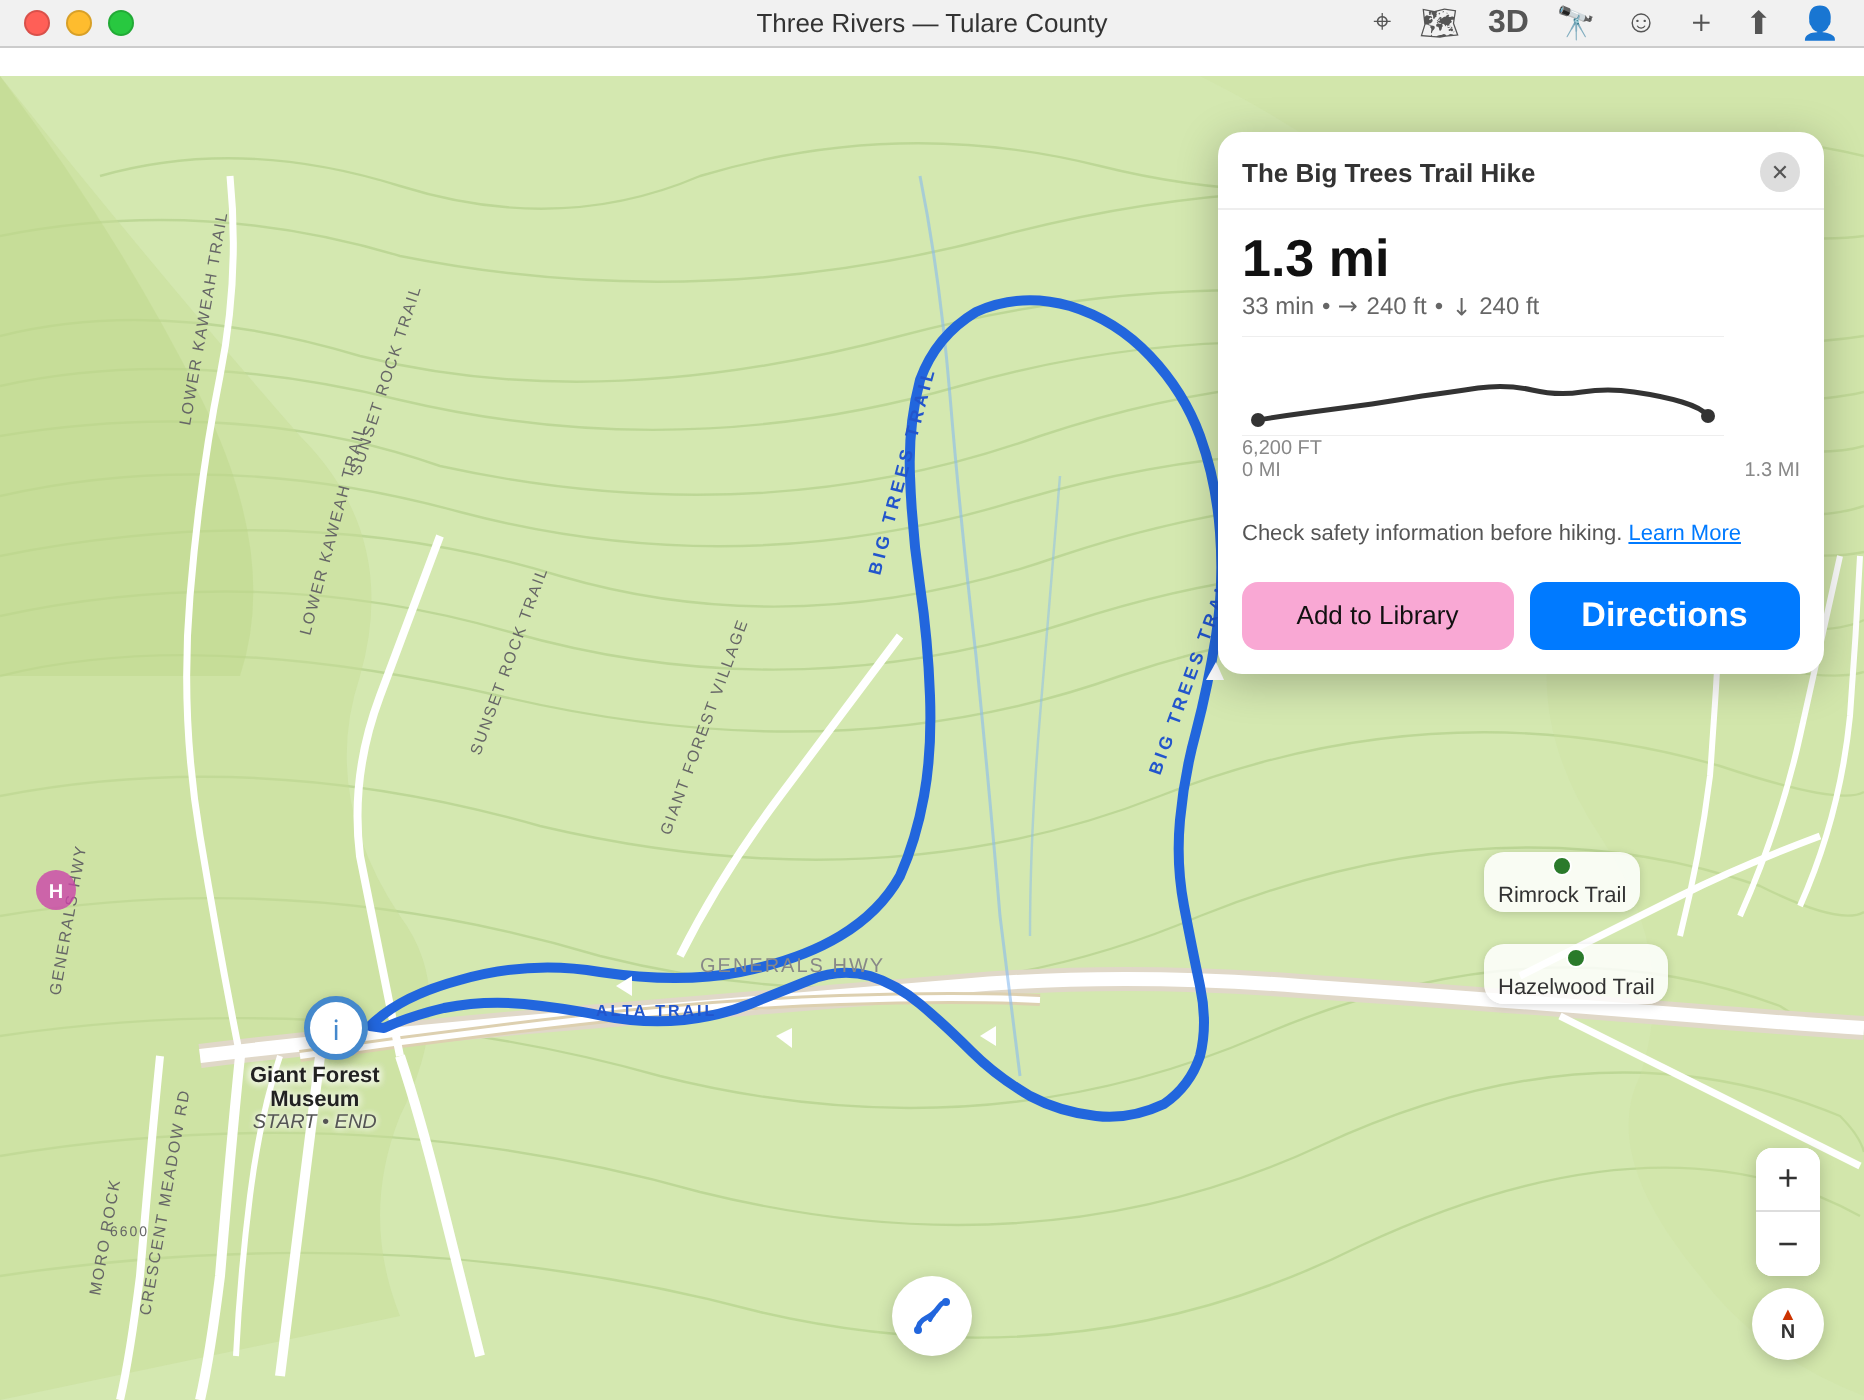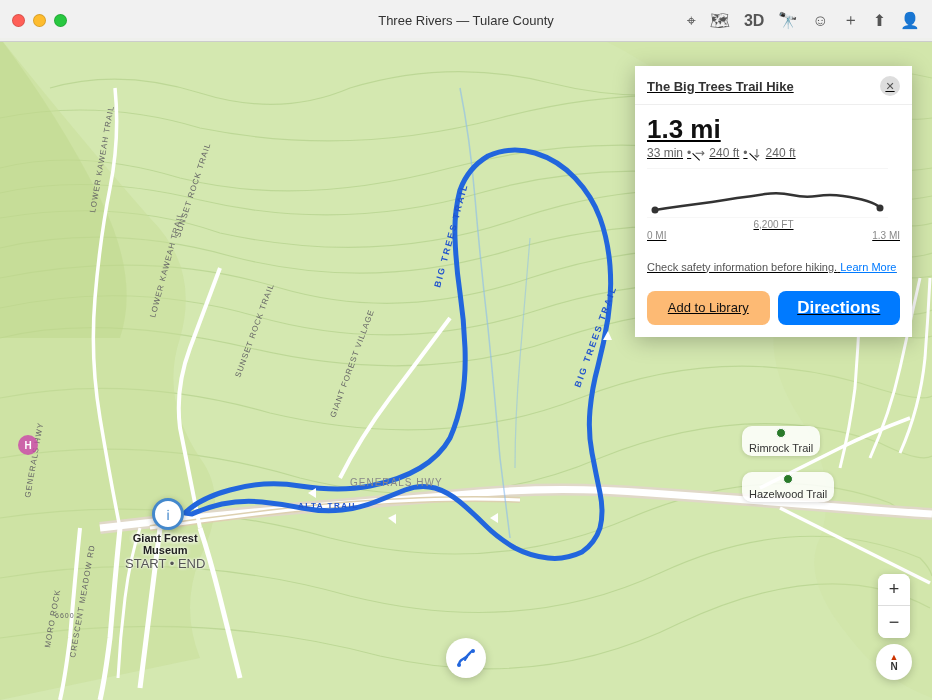--- a/index.html
+++ b/index.html
@@ -2,21 +2,21 @@
 <html><head>
   <meta charset="utf-8">
   <style>
     * { margin: 0; padding: 0; box-sizing: border-box; }
     body { width: 932px; height: 700px; overflow: hidden; font-family: -apple-system, BlinkMacSystemFont, 'Helvetica Neue', sans-serif; }
 
     
     #titlebar {
       position: absolute;
       top: 0; left: 0; right: 0;
-      height: 42px;
+      height: 24px;
       background: rgba(240,240,240,0.95);
       display: flex;
       align-items: center;
       justify-content: center;
       z-index: 100;
       border-bottom: 1px solid #ccc;
     }
     #titlebar .traffic-lights {
       position: absolute;
       left: 12px;
@@ -66,28 +66,27 @@
       position: absolute;
       top: 0; left: 0;
       width: 100%; height: 100%;
     }
 
     
     #info-card {
       position: absolute;
       top: 28px;
       right: 20px;
-      width: 277px;
+      width: 303px;
       background: white;
-      border-radius: 0;
+      border-radius: 12px;
       box-shadow: 0 4px 20px rgba(0,0,0,0.25);
       z-index: 200;
       padding: 0;
       overflow: hidden;
-      text-decoration: underline;
     }
     #info-card .card-header {
       display: flex;
       align-items: center;
       justify-content: space-between;
       padding: 10px 12px 8px;
       border-bottom: 1px solid #eee;
     }
     #info-card .card-title {
       font-size: 13px;
@@ -149,21 +148,21 @@
       font-size: 11px;
     }
     .card-actions {
       display: flex;
       gap: 8px;
       padding: 8px 12px 12px;
     }
     .btn-library {
       flex: 1;
       padding: 7px 10px;
-      background: #fdba74;
+      background: #f9a8d4;
       border: none;
       border-radius: 8px;
       font-size: 13px;
       font-weight: 500;
       color: #111;
       cursor: pointer;
     }
     .btn-directions {
       flex: 1;
       padding: 7px 10px;
@@ -372,21 +371,21 @@
   </svg>
 
   <div style="position:absolute; left:152px; top:460px; z-index:150;">
     <div style="width:32px;height:32px;border-radius:50%;background:white;border:3px solid #4488cc;display:flex;align-items:center;justify-content:center;box-shadow:0 2px 6px rgba(0,0,0,0.3);">
       <span style="font-size:14px;color:#4488cc;">ℹ</span>
     </div>
   </div>
   <div style="position:absolute;left:125px;top:494px;z-index:150;text-align:center;">
     <div style="font-size:11px;font-weight:700;color:#222;text-shadow:0 0 4px white,0 0 4px white,0 0 4px white;">Giant Forest</div>
     <div style="font-size:11px;font-weight:700;color:#222;text-shadow:0 0 4px white,0 0 4px white;">Museum</div>
-    <div style="font-size:13px;color:#555;text-shadow:0 0 3px white,0 0 3px white;">START • END</div>
+    <div style="font-size:10px;color:#555;text-shadow:0 0 3px white,0 0 3px white;font-style:italic;">START • END</div>
   </div>
 
   <div class="poi-label" style="position:absolute;top:388px;left:742px;z-index:150;">
     <span class="poi-dot"></span>
     <span>Rimrock Trail</span>
   </div>
   <div class="poi-label" style="position:absolute;top:434px;left:742px;z-index:150;">
     <span class="poi-dot"></span>
     <span>Hazelwood Trail</span>
   </div>
@@ -412,21 +411,21 @@
         <svg width="241" height="50" viewBox="0 0 241 50">
 
           <line x1="0" y1="0" x2="241" y2="0" stroke="#eee" stroke-width="1"></line>
           <line x1="0" y1="50" x2="241" y2="50" stroke="#eee" stroke-width="1"></line>
 
           <path d="M8,42 Q20,40 35,38 Q50,36 65,34 Q78,32 90,30 Q105,28 118,26 Q132,24 145,27 Q158,30 170,28 Q183,26 196,28 Q210,30 220,33 Q230,36 233,40" fill="none" stroke="#333" stroke-width="2.5" stroke-linecap="round"></path>
 
           <circle cx="8" cy="42" r="3.5" fill="#333"></circle>
           <circle cx="233" cy="40" r="3.5" fill="#333"></circle>
         </svg>
-        <div style="text-align:center;font-size:10px;color:#888;margin-top:1px;">6,200 FT</div>
+        <div style="text-align:left;font-size:10px;color:#888;margin-top:1px;">6,200 FT</div>
         <div class="chart-x-labels">
           <span>0 MI</span>
           <span>1.3 MI</span>
         </div>
       </div>
 
       <div class="safety-text">
         <span>Check safety information before hiking.</span>
         <a class="learn-more" href="#">Learn More</a>
       </div>

